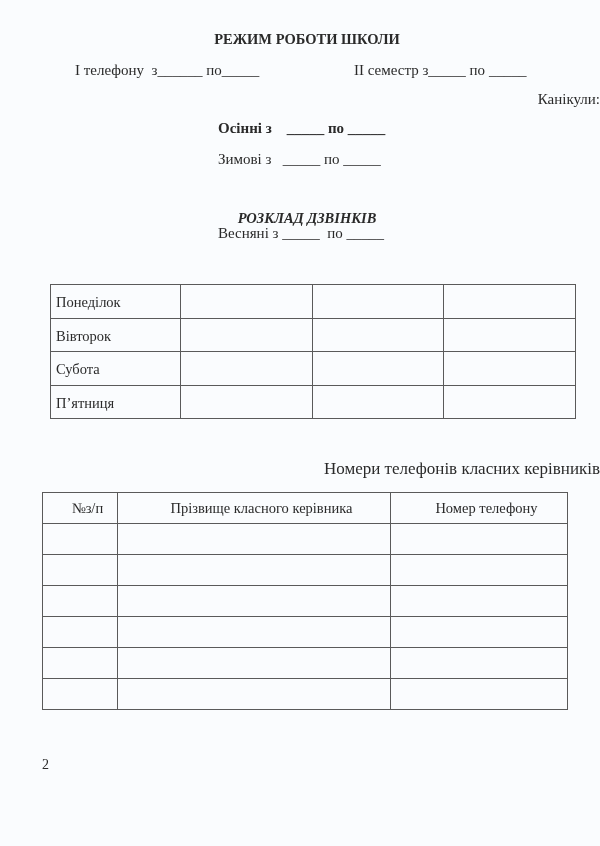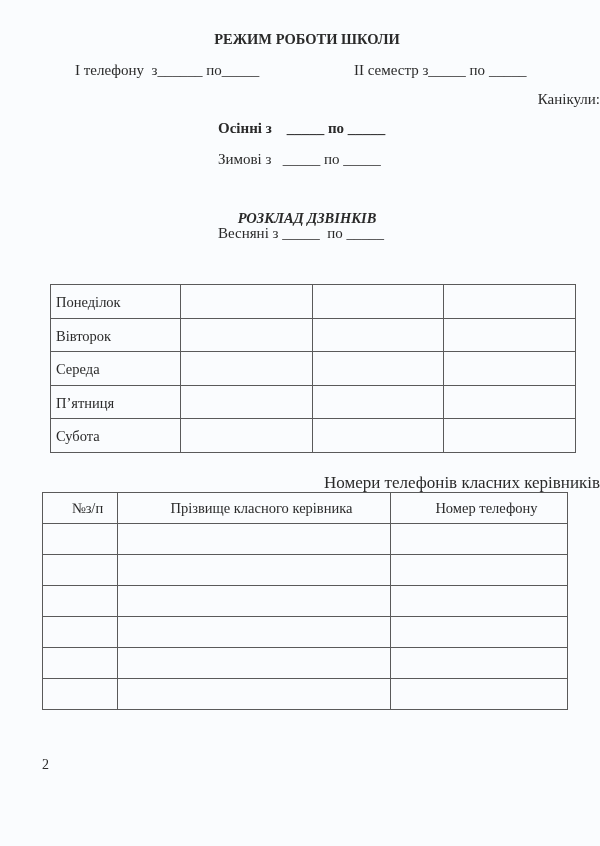--- a/index.html
+++ b/index.html
@@ -74,41 +74,35 @@
           <td></td>
           <td></td>
       </tr>
       <tr>
         <td class="day">Вівторок</td>
         <td></td>
           <td></td>
           <td></td>
       </tr>
       <tr>
-        <td class="day">Середа</td>
+        <td class="day">Субота</td>
         <td></td>
           <td></td>
           <td></td>
       </tr>
       <tr>
         <td class="day">П’ятниця</td>
         <td></td>
           <td></td>
           <td></td>
       </tr>
-      <tr>
-        <td class="day">Субота</td>
-        <td></td>
-          <td></td>
-          <td></td>
-      </tr>
     </tbody>
   </table>
 
-  <div class="abs line-text center section-title" style="top:473px;">Номери телефонів класних керівників</div>
+  <div class="abs line-text center section-title" style="top:459px;">Номери телефонів класних керівників</div>
 
   <table class="grid" id="phones">
     <colgroup>
       <col style="width:75px">
         <col style="width:273px">
         <col style="width:177px">
     </colgroup>
     <tbody>
       <tr>
         <td class="hdr">№з/п</td>

